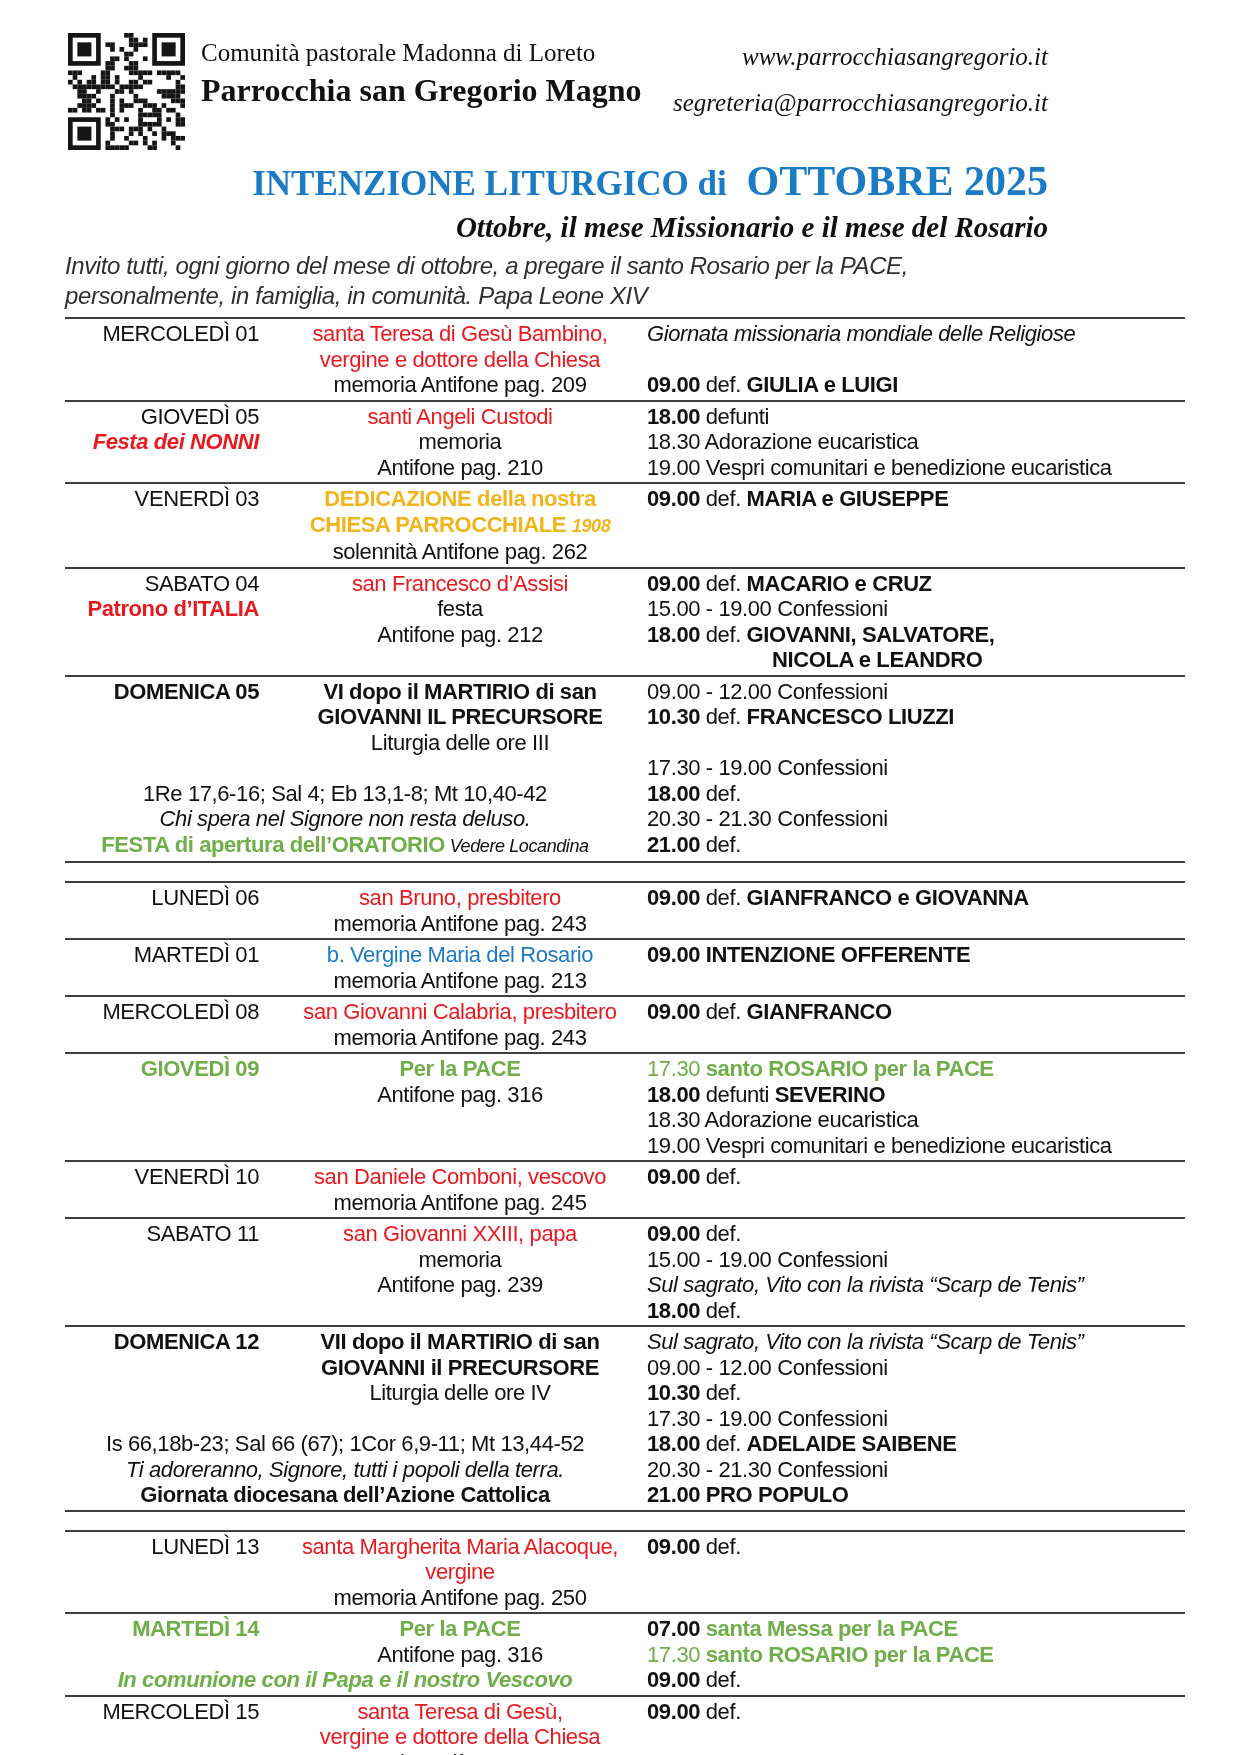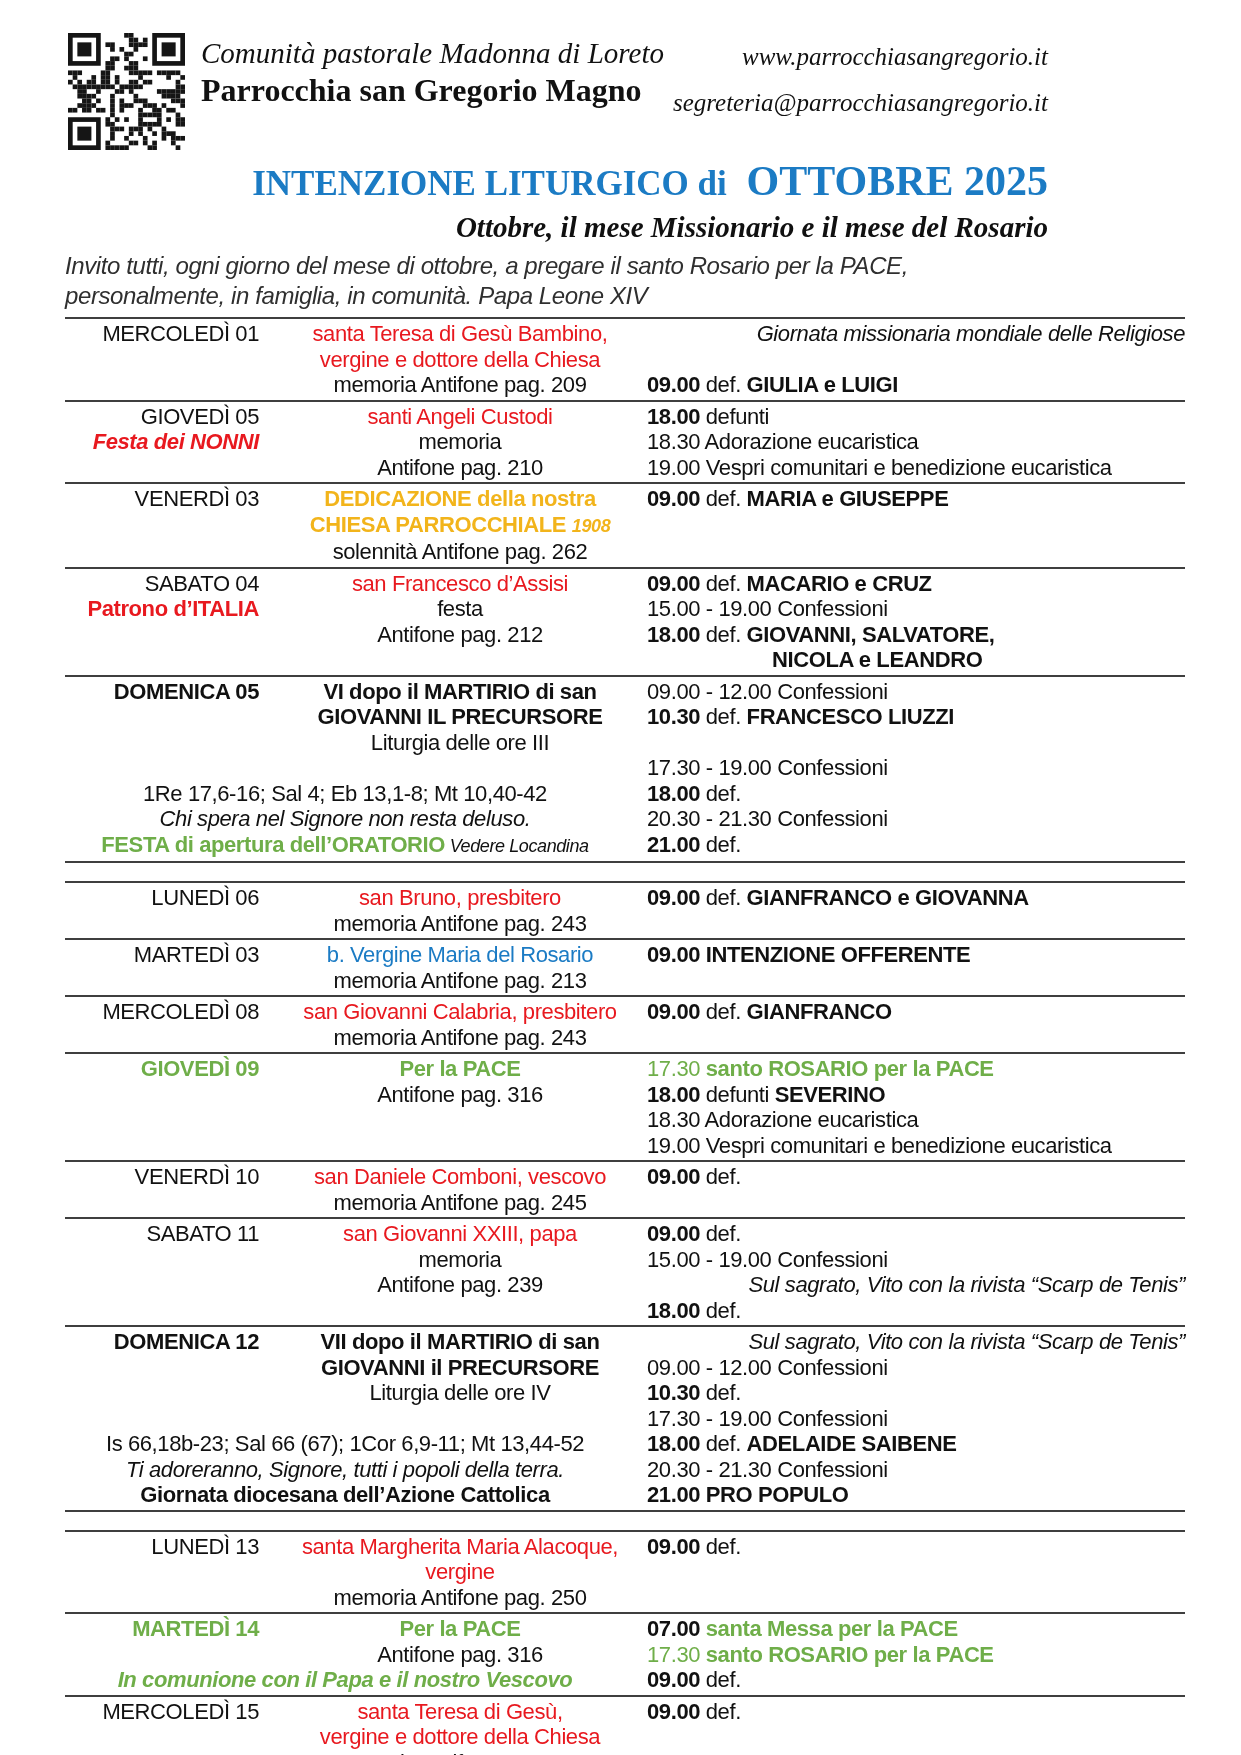--- a/index.html
+++ b/index.html
@@ -5,21 +5,21 @@
   * { box-sizing: border-box; }
   html,body { margin:0; padding:0; }
   body {
     width:1241px; height:1755px; background:#ffffff; overflow:hidden;
     font-family:"Liberation Sans", sans-serif; color:var(--ink,#111);
   }
   
   .hdr { display:flex; align-items:flex-start; margin:33px 193px 0 68px; }
   .qr { width:117px; height:117px; flex:0 0 117px; }
   .hmid { margin-left:16px; font-family:"Liberation Serif", serif; padding-top:3px; }
-  .h-community { font-style:italic; font-size:29px; line-height:34px; }
+  .h-community { font-size:25px; line-height:34px; }
   .h-parish { font-weight:bold; font-size:32px; line-height:40px; }
   .hright { margin-left:auto; text-align:right; font-family:"Liberation Serif", serif;
             font-style:italic; font-size:25px; padding-top:8px; }
   .h-web { line-height:32px; }
   .h-mail { line-height:32px; margin-top:14px; }
   
   .title { margin:8px 193px 0 68px; text-align:right; font-family:"Liberation Serif", serif;
            font-weight:bold; color:var(--blue); font-size:35px; line-height:46px; white-space:nowrap; }
   .title .big { font-size:42px;margin-left:11px; }
   .subtitle { margin:2px 193px 0 68px; text-align:right; font-family:"Liberation Serif", serif;
@@ -32,21 +32,21 @@
   .row { display:flex; padding:2px 0; }
   .row + .row, .spacer + .row, .row + .spacer { border-top:2px solid var(--rule); }
   .spacer { height:20px; }
   .left { width:560px; flex:0 0 560px; }
   .events { width:560px; flex:0 0 560px; padding-left:22px; }
   .lline { display:flex; min-height:25.5px; line-height:25.5px; }
   .lline.wide { display:block; text-align:center; }
   .daycell { width:230px; flex:0 0 230px; text-align:right; padding-right:36px; white-space:nowrap; }
   .feastcell { width:330px; flex:0 0 330px; text-align:center; }
   .eline { min-height:25.5px; line-height:25.5px; }
-  .eline.ar { text-align:right; }
+  .eline.ar { text-align:left; }
   .b { font-weight:bold; }
   .i { font-style:italic; }
   .sm { font-size:18px; }
 </style>
 </head>
 <body>
 
 <div class="hdr">
   <div class="qr"><svg width="117" height="117" viewBox="0 0 117.5 117.5">
         <rect x="0" y="0" width="117.5" height="117.5" fill="#ffffff"></rect>
@@ -405,21 +405,21 @@
           <div class="feastcell"><span>memoria Antifone pag. 243</span></div>
         </div>
       </div>
       <div class="events">
         <div class="eline"><span class="b">09.00</span><span> def. </span><span class="b">GIANFRANCO e GIOVANNA</span></div>
       </div>
     </div>
     <div class="row">
       <div class="left">
         <div class="lline">
-          <div class="daycell"><span>MARTEDÌ 03</span></div>
+          <div class="daycell"><span>MARTEDÌ 01</span></div>
           <div class="feastcell"><span style="color: var(--blue);">b. Vergine Maria del Rosario</span></div>
         </div>
         <div class="lline">
           <div class="daycell">&nbsp;</div>
           <div class="feastcell"><span>memoria Antifone pag. 213</span></div>
         </div>
       </div>
       <div class="events">
         <div class="eline"><span class="b">09.00 INTENZIONE OFFERENTE</span></div>
       </div>

